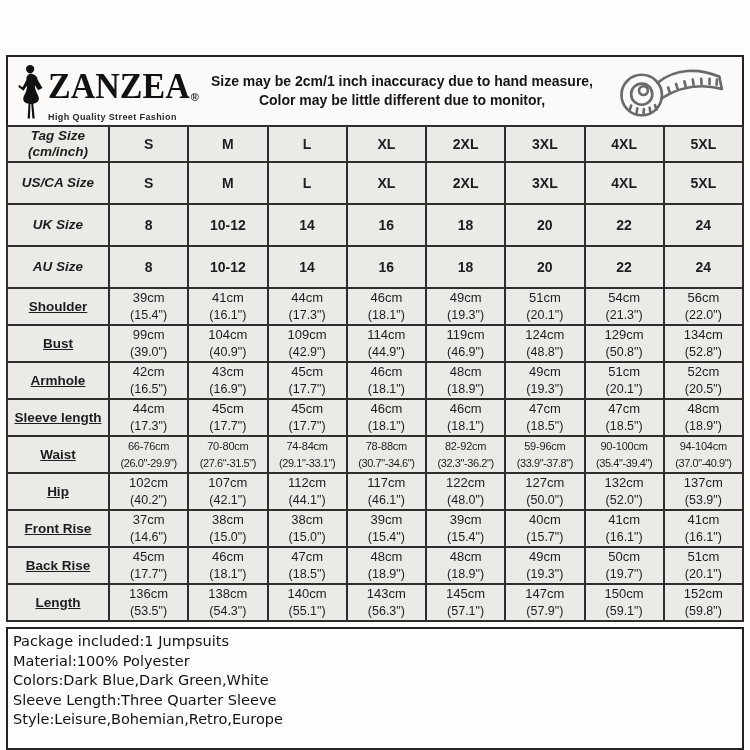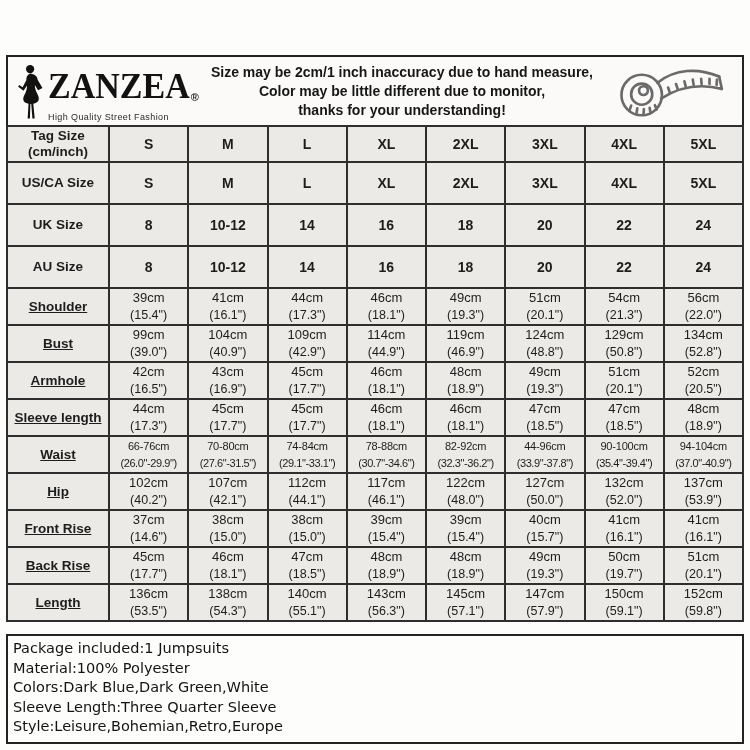--- a/index.html
+++ b/index.html
@@ -37,21 +37,21 @@
   .brand-row{display:flex;align-items:flex-end;margin-top:8px;}
   .brand-name{
     font-family:"Liberation Serif",serif;
     font-weight:700;font-size:34px;letter-spacing:0px;
     transform:scaleY(1.08);transform-origin:left center;
     color:#121212;
   }
   .registered{font-size:11px;font-weight:700;margin-top:1px;margin-left:1px;}
   .tagline{
     font-size:9px;letter-spacing:0.4px;color:#2a2a2a;
-    margin-top:10px;font-weight:400;white-space:nowrap;
+    margin-top:10px;font-weight:700;white-space:nowrap;
   }
   .disclaimer{
     flex:1;text-align:center;
     font-size:14px;font-weight:700;line-height:19px;
     color:#161616;
   }
   .tape{flex:0 0 138px;display:flex;justify-content:center;align-items:center;}
 
   
   table.size-table{
@@ -59,34 +59,34 @@
     background:var(--cell-bg);
   }
   table.size-table td{
     border:2px solid var(--border-inner);
     text-align:center;vertical-align:middle;
     padding:0;overflow:hidden;
   }
   col.label-col{width:102px;}
   tr.hdr-row td{font-weight:700;font-size:14px;height:42px;}
   tr.hdr-row.tall td{height:36px;}
-  tr.hdr-row .label-cell{font-size:13.5px;line-height:16px;}
+  tr.hdr-row .label-cell{font-size:13.5px;line-height:16px;font-style:italic;}
   tr.meas-row td{height:37px;}
   tr.meas-row .label-cell{font-weight:700;font-size:13.5px;text-decoration:underline;}
   .cm-line{font-size:13px;line-height:18px;}
   .in-line{font-size:12.5px;line-height:17px;}
   tr.meas-row.compact .cm-line{font-size:11px;letter-spacing:-0.2px;}
   tr.meas-row.compact .in-line{font-size:11px;letter-spacing:-0.4px;}
 
   
   .info-box{
     border:2px solid var(--border-dark);
-    margin-top:12px;
+    margin-top:5px;
     background:var(--page-bg);
-    padding:3px 5px 5px 5px;
+    padding:3px 5px 18px 5px;
   }
   .info-line{
     font-family:"DejaVu Sans",sans-serif;
     font-size:14.5px;line-height:19.5px;
     color:#131313;
     white-space:nowrap;
   }
 </style>
 </head>
 <body>
@@ -117,21 +117,20 @@
             <span class="brand-name">ZANZEA</span>
             <span class="registered">®</span>
           </div>
           <span class="tagline">High Quality Street Fashion</span>
         </div>
       </div>
 
       <div class="disclaimer">
           <div>Size may be 2cm/1 inch inaccuracy due to hand measure,</div>
           <div>Color may be little different due to monitor,</div>
-          <div>thanks for your understanding!</div>
         </div>
 
       <div class="tape">
         <svg viewBox="0 0 134 76" width="118" height="67" fill="none" stroke="#6a6a6a" stroke-width="3" stroke-linecap="round" stroke-linejoin="round" aria-hidden="true">
 
           <circle cx="36" cy="42" r="23"></circle>
           <circle cx="36" cy="41" r="12"></circle>
           <circle cx="38" cy="37" r="5"></circle>
 
           <path d="M22 60 L24 54"></path>
@@ -377,21 +376,21 @@
             </td>
             <td class="meas-cell">
               <div class="cm-line">78-88cm</div>
               <div class="in-line">(30.7"-34.6")</div>
             </td>
             <td class="meas-cell">
               <div class="cm-line">82-92cm</div>
               <div class="in-line">(32.3"-36.2")</div>
             </td>
             <td class="meas-cell">
-              <div class="cm-line">44-96cm</div>
+              <div class="cm-line">59-96cm</div>
               <div class="in-line">(33.9"-37.8")</div>
             </td>
             <td class="meas-cell">
               <div class="cm-line">90-100cm</div>
               <div class="in-line">(35.4"-39.4")</div>
             </td>
             <td class="meas-cell">
               <div class="cm-line">94-104cm</div>
               <div class="in-line">(37.0"-40.9")</div>
             </td>

